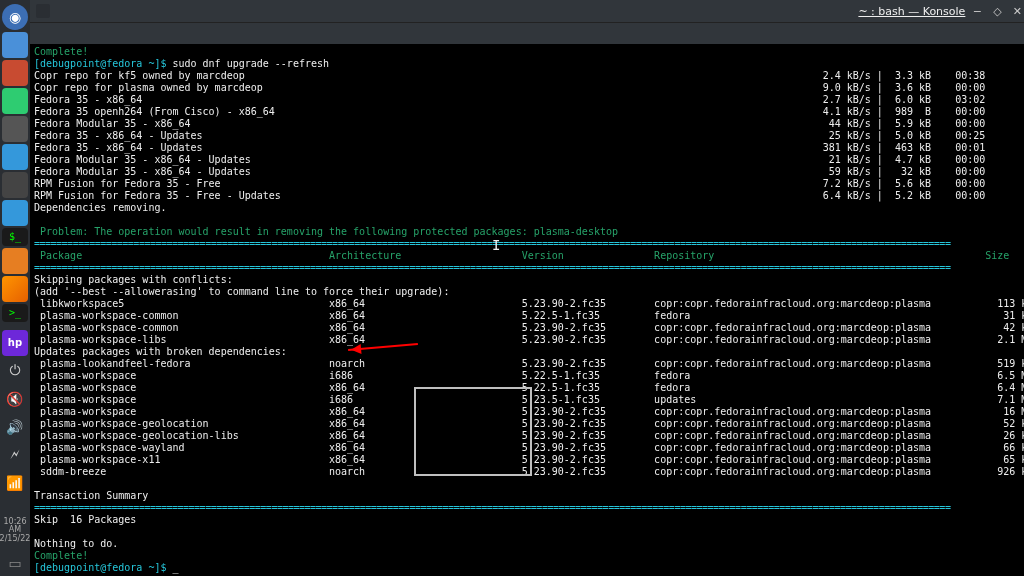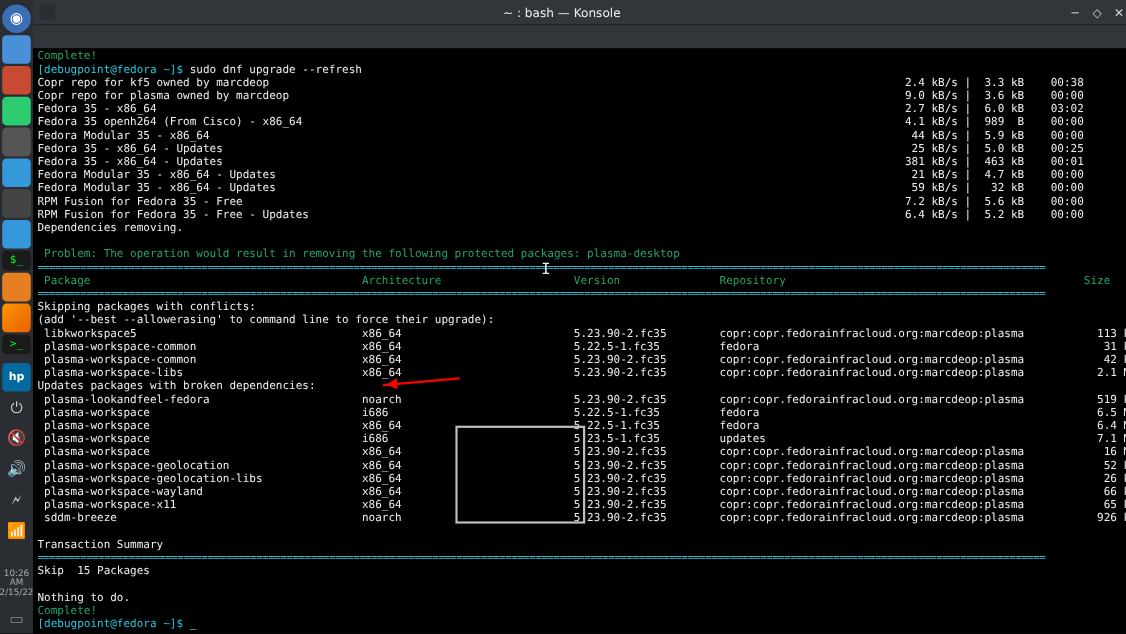--- a/index.html
+++ b/index.html
@@ -25,39 +25,39 @@
   border-radius: 4px;
   display: flex; align-items: center; justify-content: center;
   background: #353a40;
   cursor: pointer;
   font-size: 14px;
 }
 .dock-item.fedora { background: #3c6eb4; color: white; border-radius: 50%; }
 .dock-item.term { background: #1a1a1a; color: #0f0; }
 .dock-item.files { background: #4a90d9; }
 .dock-item.ff { background: linear-gradient(135deg,#ff9500,#e66000); }
-.dock-item.hp { background: #0369a1; color: white; font-weight: bold; font-size: 10px; }
+.dock-item.hp { background: #6d28d9; color: white; font-weight: bold; font-size: 10px; }
 .dock .spacer { flex: 1; }
 .clock { font-size: 8px; text-align: center; line-height: 1.1; color: #aaa; padding: 4px 5px; }
 
 .window {
   flex: 1;
   display: flex; flex-direction: column;
   background: #000;
 }
 .titlebar {
   height: 22px;
   background: #31363b;
   display: flex; align-items: center;
   padding: 0 6px;
   color: #eee;
   font-size: 11px;
 }
 .titlebar .appicon { width: 14px; height: 14px; margin-right: 6px; background: #2a2e33; border-radius: 2px; display: inline-block; }
-.titlebar .title { flex: 1; text-align: center; }
+.titlebar .title { flex: 1; text-align: right; text-decoration: underline; }
 .titlebar .winbtn { width: 16px; height: 16px; margin-left: 4px; display: flex; align-items: center; justify-content: center; cursor: pointer; color: #ccc; }
 
 .menubar {
   height: 22px;
   background: #31363b;
   display: flex; align-items: center;
   padding: 0 8px; gap: 14px;
   font-size: 11px; color: #eee;
   border-top: 1px solid #222;
 }
@@ -184,18 +184,18 @@
 <span class="white"> plasma-workspace                                i686                            5.23.5-1.fc35         updates                                                  7.1 M</span>
 <span class="white"> plasma-workspace                                x86_64                          5.23.90-2.fc35        copr:copr.fedorainfracloud.org:marcdeop:plasma            16 M</span>
 <span class="white"> plasma-workspace-geolocation                    x86_64                          5.23.90-2.fc35        copr:copr.fedorainfracloud.org:marcdeop:plasma            52 k</span>
 <span class="white"> plasma-workspace-geolocation-libs               x86_64                          5.23.90-2.fc35        copr:copr.fedorainfracloud.org:marcdeop:plasma            26 k</span>
 <span class="white"> plasma-workspace-wayland                        x86_64                          5.23.90-2.fc35        copr:copr.fedorainfracloud.org:marcdeop:plasma            66 k</span>
 <span class="white"> plasma-workspace-x11                            x86_64                          5.23.90-2.fc35        copr:copr.fedorainfracloud.org:marcdeop:plasma            65 k</span>
 <span class="white"> sddm-breeze                                     noarch                          5.23.90-2.fc35        copr:copr.fedorainfracloud.org:marcdeop:plasma           926 k</span>
 
 <span class="white">Transaction Summary</span>
 <span class="hr-line cyan">======================================================================================================================================================================</span>
-<span class="white">Skip  15 Packages</span>
+<span class="white">Skip  16 Packages</span>
 
 <span class="white">Nothing to do.</span>
 <span>Complete!</span>
 <span class="cyan">[debugpoint@fedora ~]$ </span><span class="white blink">_</span><div class="arrow" style="left: 318px; top: 302px;"></div><div class="box" style="left: 384px; top: 343px; width: 118px; height: 89px;"></div><div class="cursor-i" style="left: 462px; top: 195px;">I</div></div>
 </div>
 
 </body></html>

